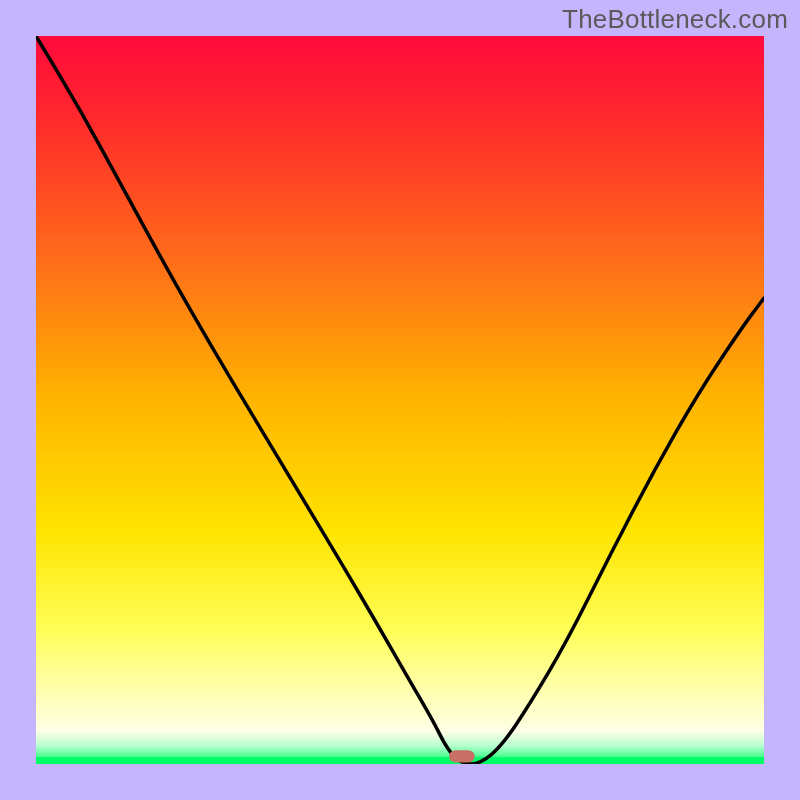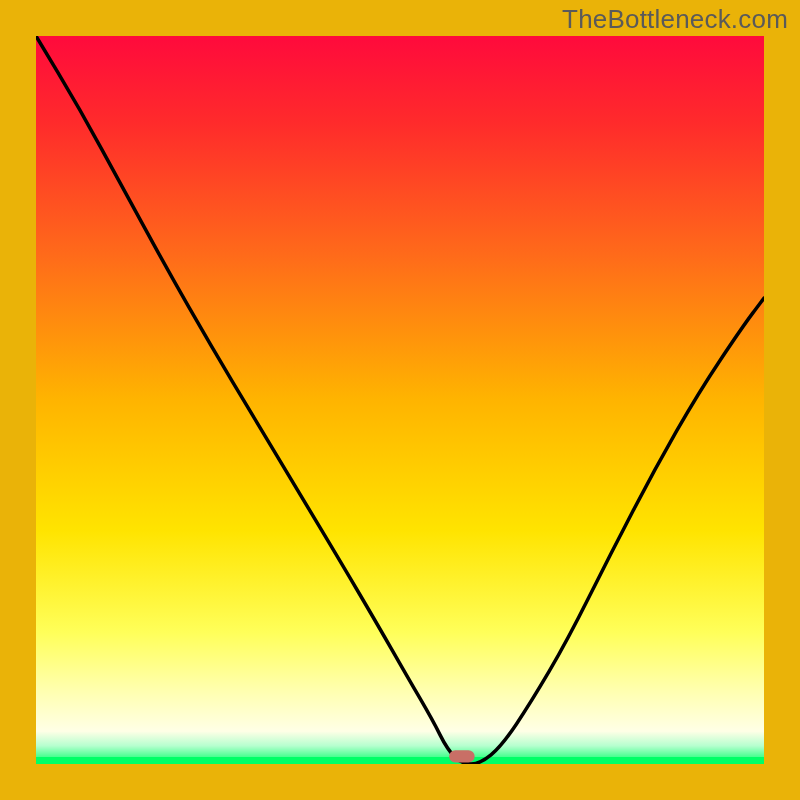--- a/index.html
+++ b/index.html
@@ -7,21 +7,21 @@
     padding: 0;
     width: 800px;
     height: 800px;
     background: #000;
     overflow: hidden;
   }
   .frame {
     position: relative;
     width: 800px;
     height: 800px;
-    background: #eab308;
+    background: #c4b5fd;
   }
   .watermark {
     position: absolute;
     top: 4px;
     right: 12px;
     font-family: Arial, Helvetica, sans-serif;
     font-size: 26px;
     font-weight: 500;
     color: #5a5a5a;
     letter-spacing: 0.2px;

